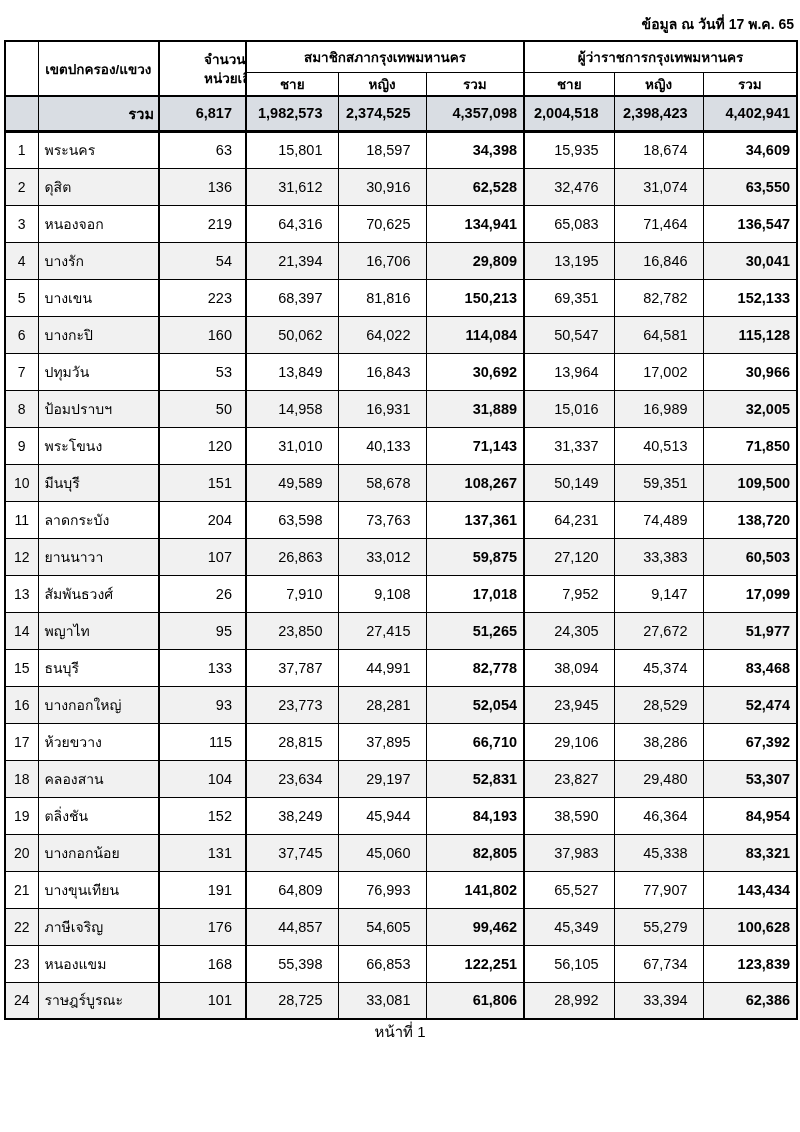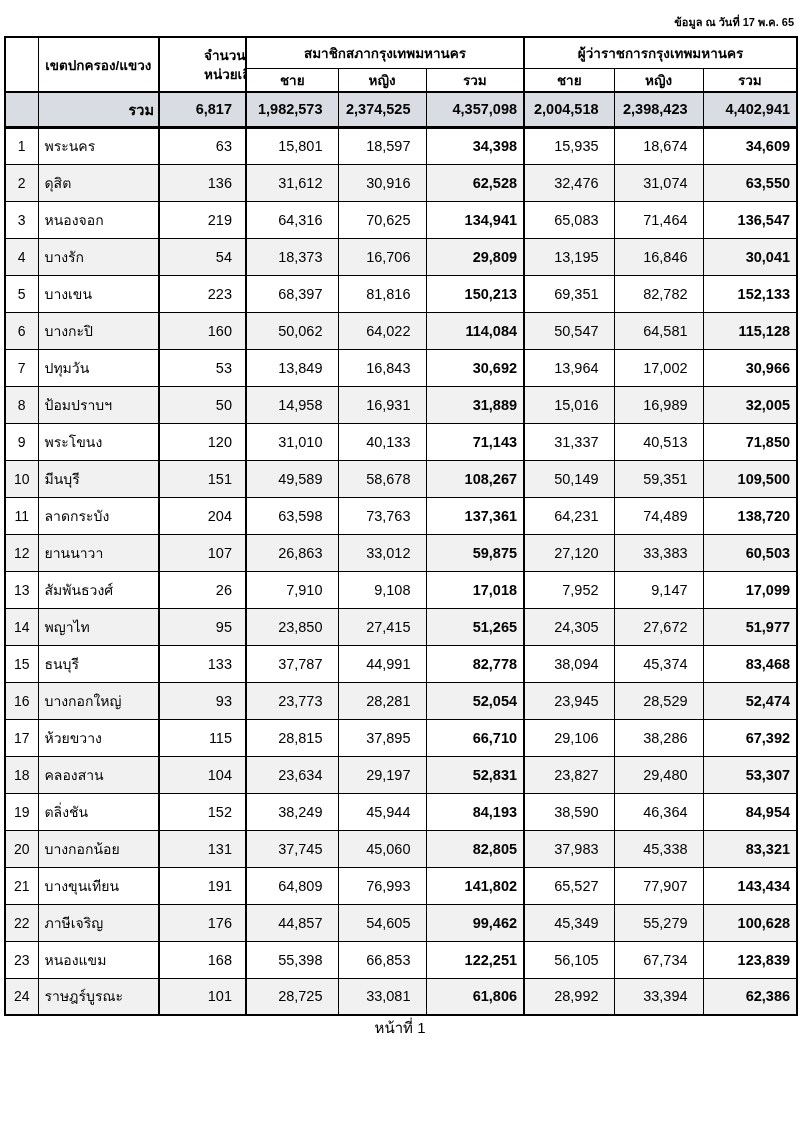--- a/index.html
+++ b/index.html
@@ -7,21 +7,21 @@
   body {
     height:1132px;
     font-family:"Liberation Sans","DejaVu Sans",sans-serif;
     color:#000;
     overflow:hidden;
   }
   .title-block { text-align:center; font-weight:bold; }
   .title-line1 { padding-top:11px; font-size:16px; line-height:22px; }
   .title-line2 { padding-top:13px; font-size:16px; line-height:22px; }
   .data-note {
-    text-align:right; font-weight:bold; font-size:11px;
+    text-align:right; font-weight:bold; font-size:14px;
     margin:13px 6px 5px 0;
   }
   table.voters {
     border-collapse:collapse; table-layout:fixed;
     width:792px; margin-left:4px;
     border:2px solid #000;
   }
   th, td {
     border:1px solid #000;
     font-size:14px;
@@ -139,21 +139,21 @@
         <td class="num">70,625</td>
         <td class="num total">134,941</td>
         <td class="num bl2">65,083</td>
         <td class="num">71,464</td>
         <td class="num total">136,547</td>
       </tr>
       <tr>
         <td class="c-no">4</td>
         <td class="c-district">บางรัก</td>
         <td class="c-units bl2">54</td>
-        <td class="num bl2">18,373</td>
+        <td class="num bl2">21,394</td>
         <td class="num">16,706</td>
         <td class="num total">29,809</td>
         <td class="num bl2">13,195</td>
         <td class="num">16,846</td>
         <td class="num total">30,041</td>
       </tr>
       <tr>
         <td class="c-no">5</td>
         <td class="c-district">บางเขน</td>
         <td class="c-units bl2">223</td>

